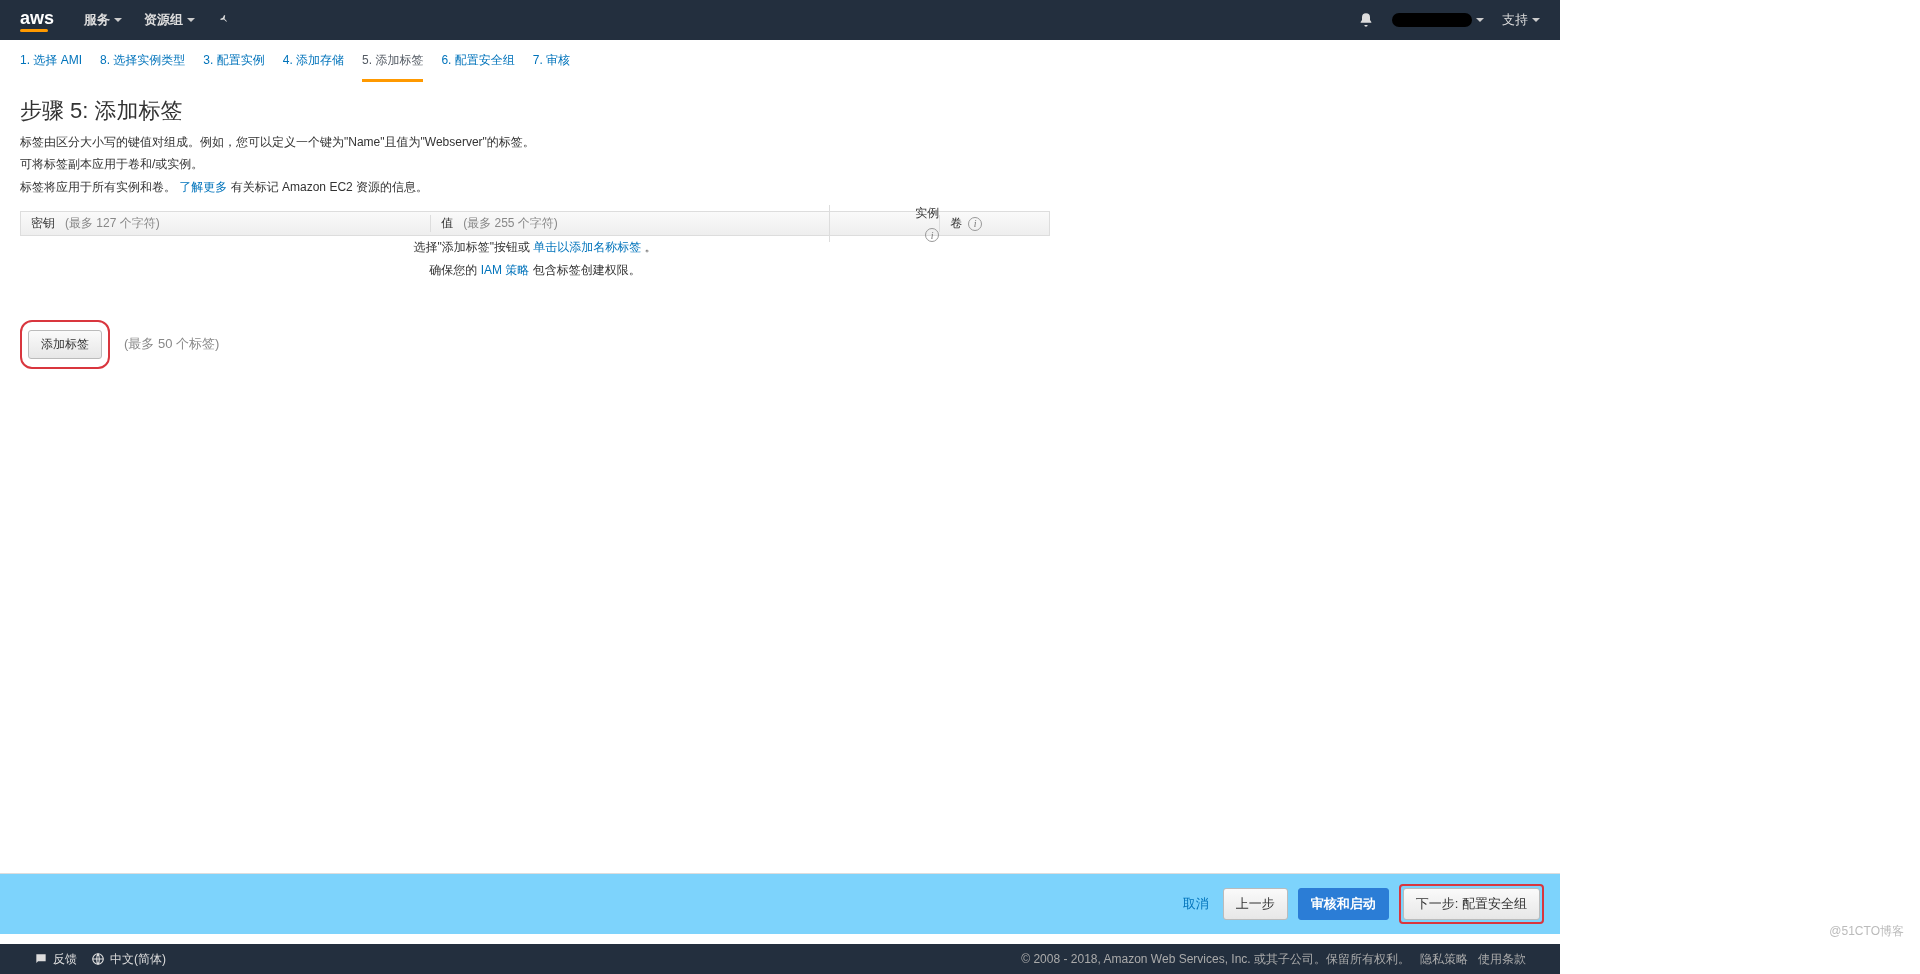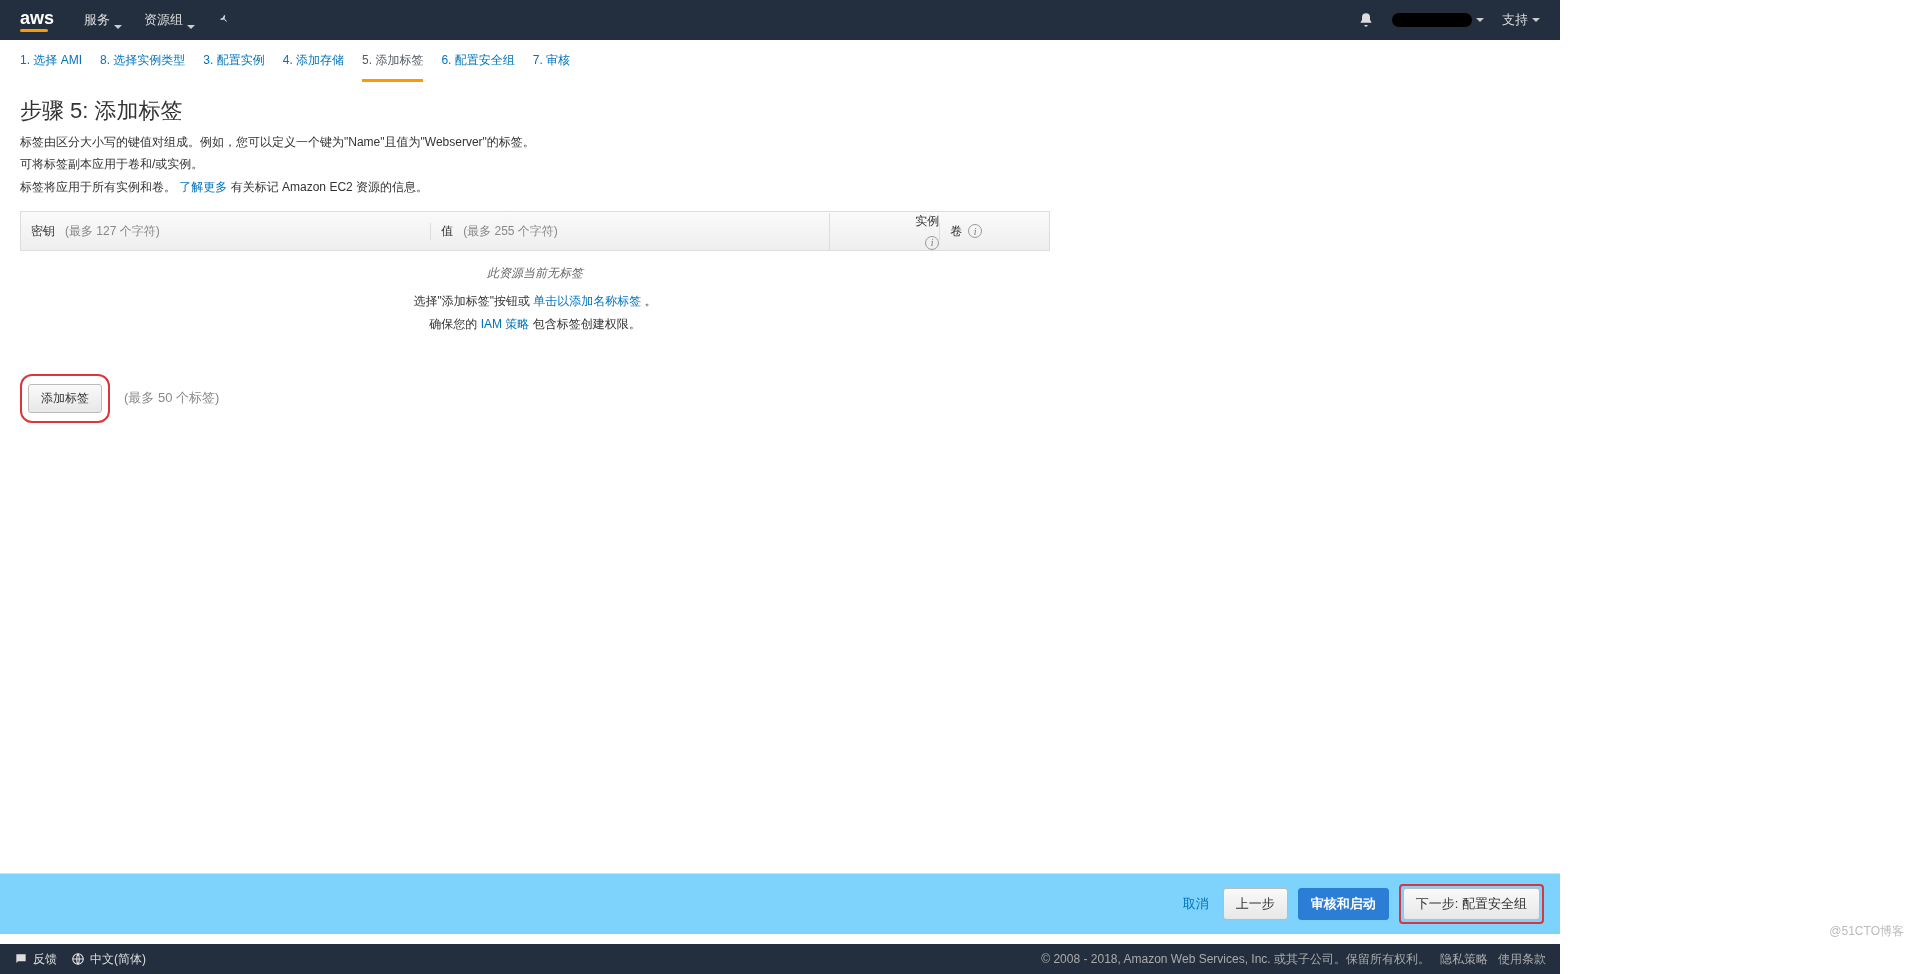--- a/index.html
+++ b/index.html
@@ -1,38 +1,38 @@
 <!DOCTYPE html>
 <html><head>
 <meta charset="utf-8">
 <style>
 * { margin: 0; padding: 0; box-sizing: border-box; font-family: "Helvetica Neue", Arial, "Microsoft YaHei", sans-serif; }
 body { background: #fff; color: #333; font-size: 13px; width: 1560px; }
 .topbar { background: #232f3e; height: 40px; display: flex; align-items: center; padding: 12px 20px; color: #fff; }
 .topbar .logo { font-weight: bold; font-size: 18px; margin-right: 30px; display: flex; flex-direction: column; line-height: 1; }
 .topbar .logo-underline { height: 3px; width: 28px; background: #f90; border-radius: 2px; margin-top: 2px; }
-.topbar .menu-item { margin-right: 22px; font-size: 13px; cursor: pointer; display: flex; align-items: flex-end; gap: 4px; color: #ddd; }
+.topbar .menu-item { margin-right: 22px; font-size: 13px; cursor: pointer; display: flex; align-items: center; gap: 4px; color: #ddd; font-weight: bold; }
 .topbar .spacer { flex: 1; }
 .topbar .right-item { margin-left: 18px; font-size: 13px; cursor: pointer; display: flex; align-items: center; gap: 4px; color: #ddd; }
 .caret-down { width: 0; height: 0; border-left: 4px solid transparent; border-right: 4px solid transparent; border-top: 4px solid #ccc; display: inline-block; }
 .pin-icon svg { width: 14px; height: 14px; fill: #ddd; }
 .bell-icon svg { width: 16px; height: 16px; fill: #ddd; }
 .account-blob { width: 80px; height: 14px; background: #000; border-radius: 7px; }
 
 .wizard-tabs { display: flex; gap: 18px; padding: 12px 20px 0 20px; font-size: 12px; border-bottom: none; }
 .wizard-tabs .tab { color: #0073bb; cursor: pointer; padding-bottom: 10px; }
 .wizard-tabs .tab.active { color: #545b64; border-bottom: 3px solid #f90; }
 
 .content { padding: 14px 20px; }
 h1.page-title { font-size: 22px; font-weight: 400; color: #333; margin-bottom: 6px; }
 .desc { font-size: 12px; color: #333; line-height: 1.7; margin-bottom: 2px; }
 .desc a, .link { color: #0073bb; text-decoration: none; cursor: pointer; }
 
 .tag-table { margin-top: 14px; width: 1030px; }
-.tag-header { background: linear-gradient(#fafafa,#eee); border: 1px solid #ddd; display: flex; height: 40px; align-items: center; font-size: 12px; color: #333; }
+.tag-header { background: linear-gradient(#fafafa,#eee); border: 1px solid #ddd; display: flex; height: 25px; align-items: center; font-size: 12px; color: #333; }
 .col-key { width: 410px; padding-left: 10px; display: flex; gap: 10px; align-items: center; }
 .col-val { width: 400px; border-left: 1px solid #ddd; padding-left: 10px; display: flex; gap: 10px; align-items: center; }
 .col-inst { width: 110px; border-left: 1px solid #ddd; padding-left: 10px; display: flex; gap: 6px; align-items: flex-end; flex-direction: column; }
 .col-vol { width: 110px; border-left: 1px solid #ddd; padding-left: 10px; display: flex; gap: 6px; align-items: center; }
 .hint { color: #888; }
 .info-icon { display: inline-flex; width: 14px; height: 14px; border: 1px solid #999; border-radius: 50%; align-items: center; justify-content: center; font-size: 10px; color: #777; font-style: italic; font-family: Georgia, serif; }
 
 .empty-row { text-align: center; font-style: italic; color: #666; padding: 14px 0 8px; font-size: 12px; }
 .help-rows { text-align: center; font-size: 12px; color: #333; line-height: 1.9; padding-bottom: 10px; }
 
@@ -40,21 +40,21 @@
 .btn-add { background: linear-gradient(#fafafa,#e7e7e7); border: 1px solid #bbb; border-radius: 3px; padding: 5px 12px; font-size: 12px; cursor: pointer; color: #333; }
 .hl-box { border: 2px solid #d9363e; border-radius: 12px; padding: 8px 6px; display: inline-flex; align-items: center; }
 
 .footer-bar { position: fixed; left: 0; right: 0; bottom: 40px; border-top: 1px solid #ddd; background: #7dd3fc; padding: 10px 16px; display: flex; justify-content: flex-end; align-items: center; gap: 10px; width: 1560px; }
 .footer-bar .link-cancel { color: #0073bb; font-size: 13px; cursor: pointer; margin-right: 4px; }
 .footer-bar button { border-radius: 3px; padding: 6px 12px; font-size: 13px; cursor: pointer; }
 .btn-gray { background: linear-gradient(#fafafa,#e7e7e7); border: 1px solid #bbb; color: #333; }
 .btn-blue { background: #2b7dd6; border: 1px solid #2b7dd6; color: #fff; font-weight: bold; }
 .hl-next { border: 2px solid #d9363e; border-radius: 4px; padding: 2px; display: inline-flex; }
 
-.bottom-strip { position: fixed; left: 0; right: 0; bottom: 0; height: 30px; background: #232f3e; color: #ddd; display: flex; align-items: center; padding: 0 14px; font-size: 12px; width: 1560px; }
+.bottom-strip { position: fixed; left: 0; right: 0; bottom: 0; height: 30px; background: #232f3e; color: #ddd; display: flex; align-items: center; padding: 0 34px; font-size: 12px; width: 1560px; }
 .bottom-strip .left { display: flex; align-items: center; gap: 14px; }
 .bottom-strip .left .item { display: flex; align-items: center; gap: 5px; cursor: pointer; }
 .bottom-strip .spacer2 { flex: 1; }
 .bottom-strip .copyright { color: #aaa; }
 .bottom-strip .footer-link { color: #aaa; margin-left: 10px; cursor: pointer; }
 .watermark { position: fixed; right: 16px; bottom: 34px; color: #bbb; font-size: 12px; }
 </style>
 </head>
 <body>
 
@@ -124,21 +124,20 @@
       </div>
       <div class="col-inst">
         <span>实例</span>
         <span class="info-icon">i</span>
       </div>
       <div class="col-vol">
         <span>卷</span>
         <span class="info-icon">i</span>
       </div>
     </div>
-    <div class="empty-row">此资源当前无标签</div>
     <div class="help-rows">
       <div>
         <span>选择"添加标签"按钮或 </span>
         <a class="link">单击以添加名称标签</a>
         <span>。</span>
       </div>
       <div>
         <span>确保您的 </span>
         <a class="link">IAM 策略</a>
         <span> 包含标签创建权限。</span>

